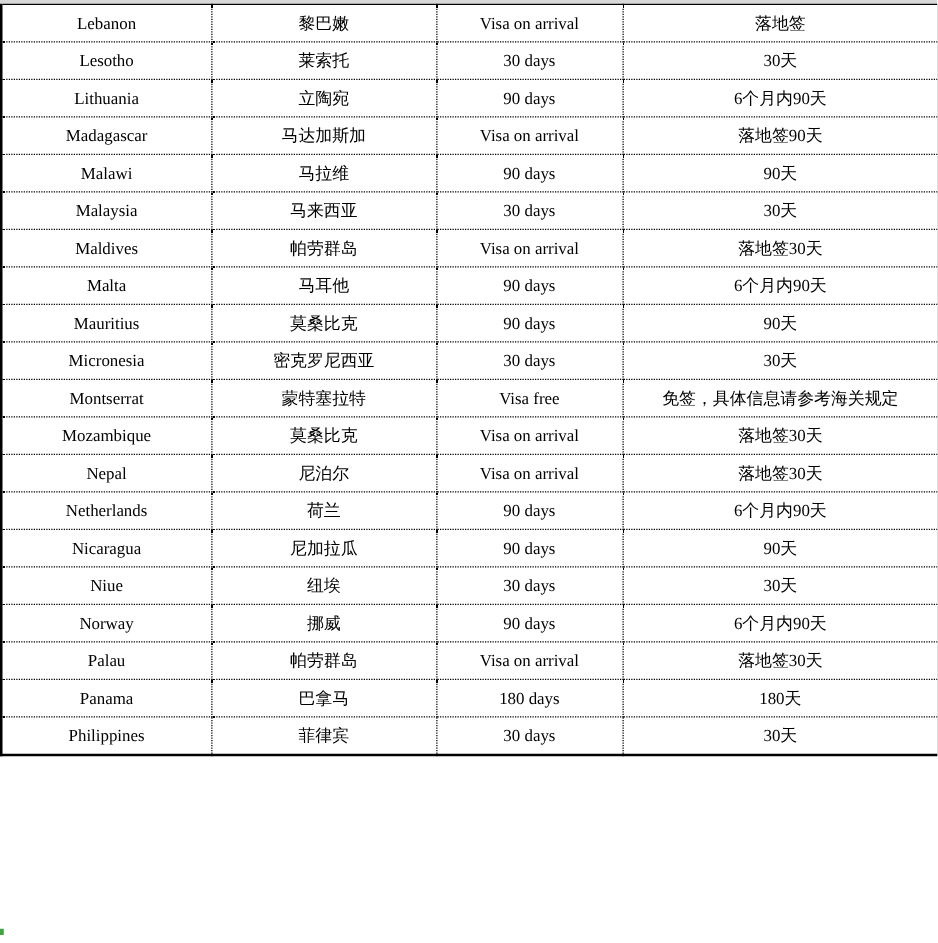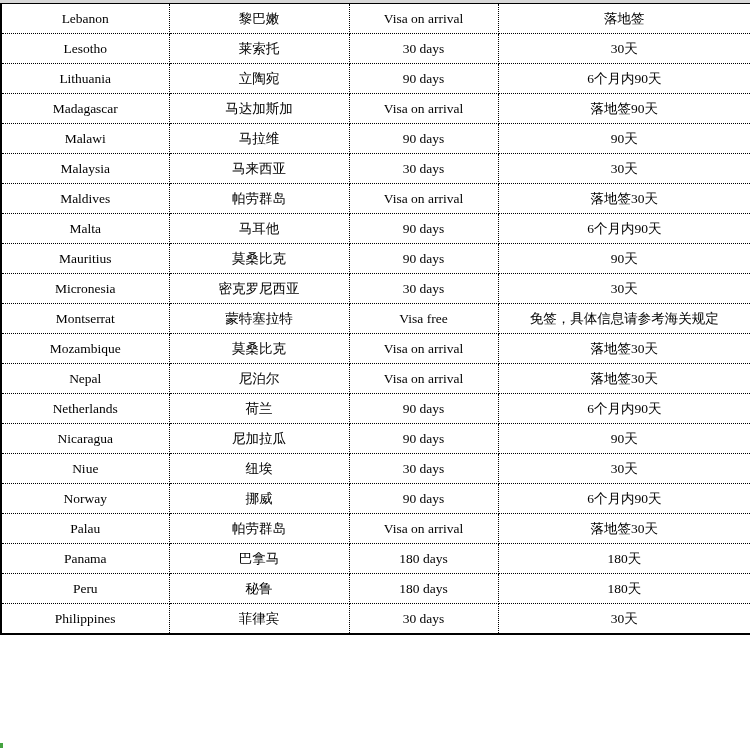--- a/index.html
+++ b/index.html
@@ -176,26 +176,20 @@
           <td>Visa on arrival</td>
           <td>落地签30天</td>
         </tr>
         <tr>
           <td>Panama</td>
           <td>巴拿马</td>
           <td>180 days</td>
           <td>180天</td>
         </tr>
         <tr>
-          <td>Peru</td>
-          <td>秘鲁</td>
-          <td>180 days</td>
-          <td>180天</td>
-        </tr>
-        <tr>
           <td>Philippines</td>
           <td>菲律宾</td>
           <td>30 days</td>
           <td>30天</td>
         </tr>
       </tbody>
   </table>
   <div class="corner-mark"></div>
 </div>
 

